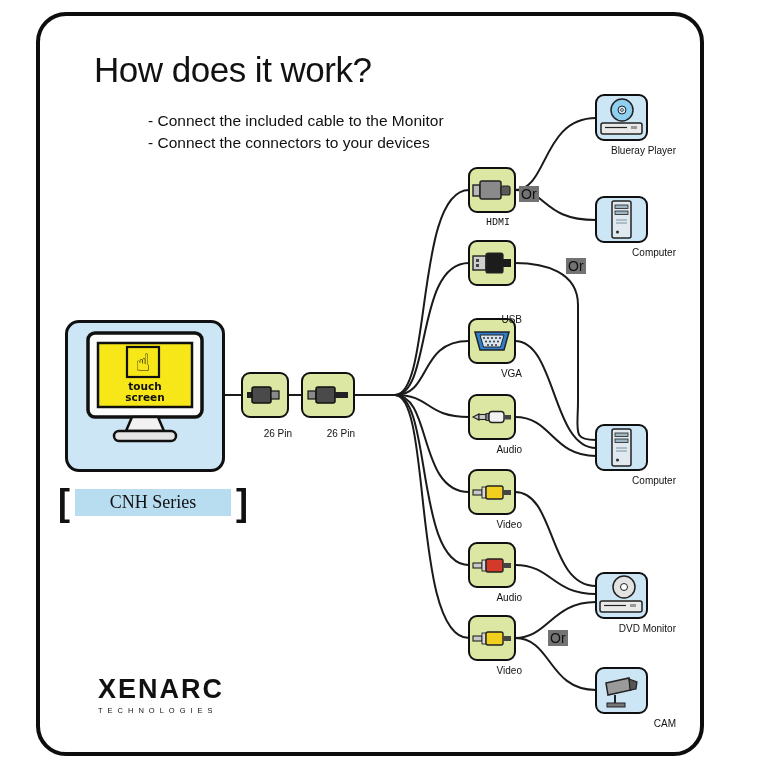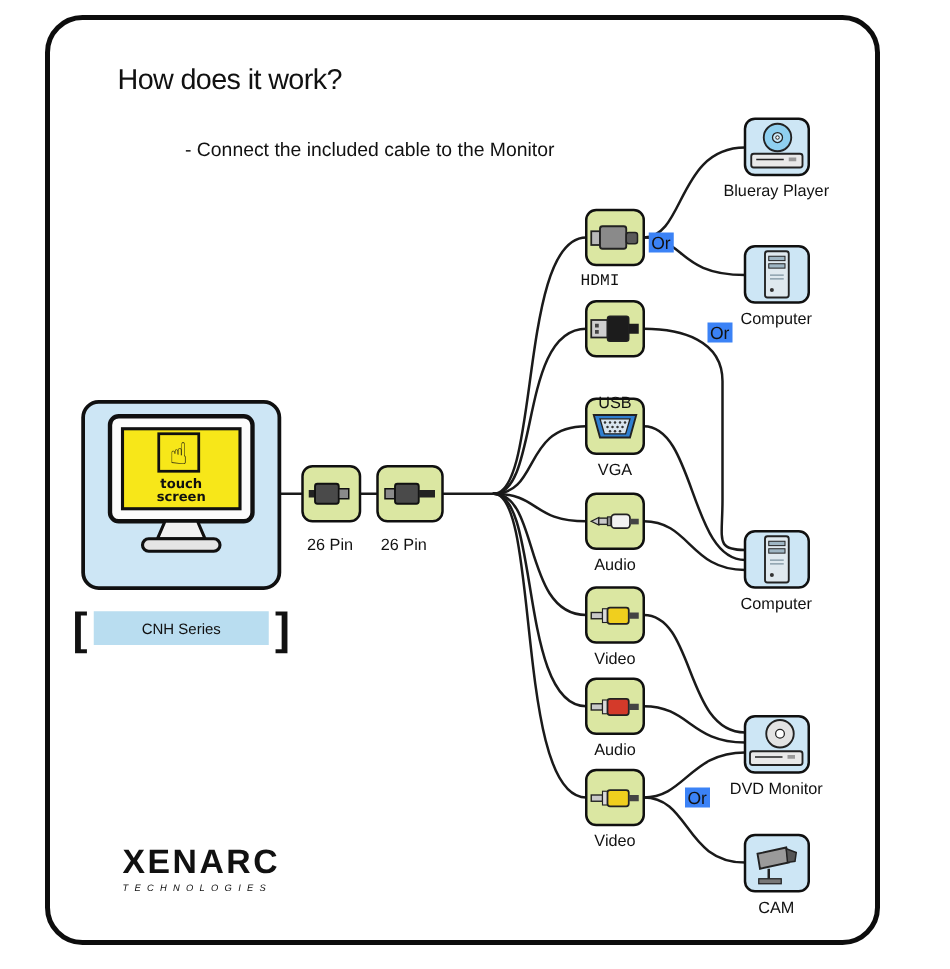--- a/index.html
+++ b/index.html
@@ -2,38 +2,38 @@
 <html><head>
 <meta charset="utf-8">
 <style>
   html,body{margin:0;padding:0;background:#fff;}
   #page{position:relative;width:760px;height:775px;background:#ffffff;overflow:hidden;
         font-family:"Liberation Sans", sans-serif;color:#111;}
   #frame{position:absolute;left:36px;top:12px;width:668px;height:744px;
          border:4px solid #0d0d0d;border-radius:30px;background:#fff;box-sizing:border-box;}
   #wires{position:absolute;left:0;top:0;width:760px;height:775px;z-index:1;pointer-events:none;}
   .abs{position:absolute;}
-  #title{left:94px;top:50px;font-size:23px;letter-spacing:-0.5px;z-index:2;}
+  #title{left:94px;top:50px;font-size:35px;letter-spacing:-0.5px;z-index:2;}
   #instructions{left:100px;top:110px;font-size:15.5px;line-height:22px;z-index:2;margin-left:48px;}
   .box{position:absolute;border:2.5px solid #101010;border-radius:9px;box-sizing:border-box;
        display:flex;align-items:center;justify-content:center;z-index:2;background:#fff;}
   .conn{width:48px;height:46px;background:#dbe7a2;}
   .dev{width:53px;height:47px;background:#cde6f5;}
   .cable{width:48px;height:46px;background:#dbe7a2;}
-  .lbl{position:absolute;font-size:13px;text-align:center;z-index:2;}
-  .orlbl{position:absolute;font-size:14px;z-index:2;background:#3b82f6;padding:0 2px;}
+  .lbl{position:absolute;font-size:10px;text-align:right;z-index:2;}
+  .orlbl{position:absolute;font-size:14px;z-index:2;background:#737373;padding:0 2px;}
   #monitor-box{left:65px;top:320px;width:160px;height:152px;border:3px solid #101010;
                border-radius:14px;background:#cde6f5;}
   #series{left:58px;top:489px;display:flex;align-items:center;gap:5px;z-index:2;}
   .bracket{font-size:36px;font-weight:600;line-height:26px;}
-  #series-strip{width:140px;height:27px;background:#b9ddf0;display:flex;align-items:center;
-                justify-content:center;font-size:12px;}
+  #series-strip{width:156px;height:27px;background:#b9ddf0;display:flex;align-items:center;
+                justify-content:center;font-size:18px;font-family:Liberation Serif, serif;}
   #logo{left:98px;top:674px;z-index:2;}
   #logo-brand{font-size:27px;font-weight:bold;letter-spacing:2px;}
-  #logo-tagline{font-size:7.5px;letter-spacing:5px;margin-top:1px;font-style:italic;}
+  #logo-tagline{font-size:7.5px;letter-spacing:5px;margin-top:1px;}
   svg text{font-family:"DejaVu Sans", sans-serif;}
 </style>
 </head>
 <body>
 
 <div id="page">
 
   <div id="frame"></div>
 
   <svg id="wires" viewBox="0 0 760 775">
@@ -56,20 +56,21 @@
       <path d="M515,492 C556,492 548,586 596,586"></path>
       <path d="M515,565 C552,565 552,594 596,594"></path>
       <path d="M515,638 C548,638 552,602 596,602"></path>
       <path d="M515,638 C552,638 548,690 596,690"></path>
     </g>
   </svg>
 
   <div class="abs" id="title">How does it work?</div>
   <div class="abs" id="instructions">
     <div>-  Connect the included cable to the Monitor</div>
+    <div>-  Connect the connectors to your devices</div>
   </div>
 
   <div class="box" id="monitor-box">
     <svg width="150" height="146" viewBox="0 0 150 146">
       <rect x="18" y="10" width="114" height="84" rx="7" fill="#fcfcfc" stroke="#101010" stroke-width="3.5"></rect>
       <rect x="28" y="20" width="94" height="64" fill="#f7e719" stroke="#101010" stroke-width="2.5"></rect>
       <rect x="57" y="24" width="32" height="30" fill="#f7e719" stroke="#101010" stroke-width="2.2"></rect>
       <text x="73" y="48" font-size="24" text-anchor="middle" fill="#101010">☝</text>
       <text x="75" y="67" font-size="10.5" font-weight="bold" text-anchor="middle" fill="#101010">touch</text>
       <text x="75" y="78" font-size="10.5" font-weight="bold" text-anchor="middle" fill="#101010">screen</text>

